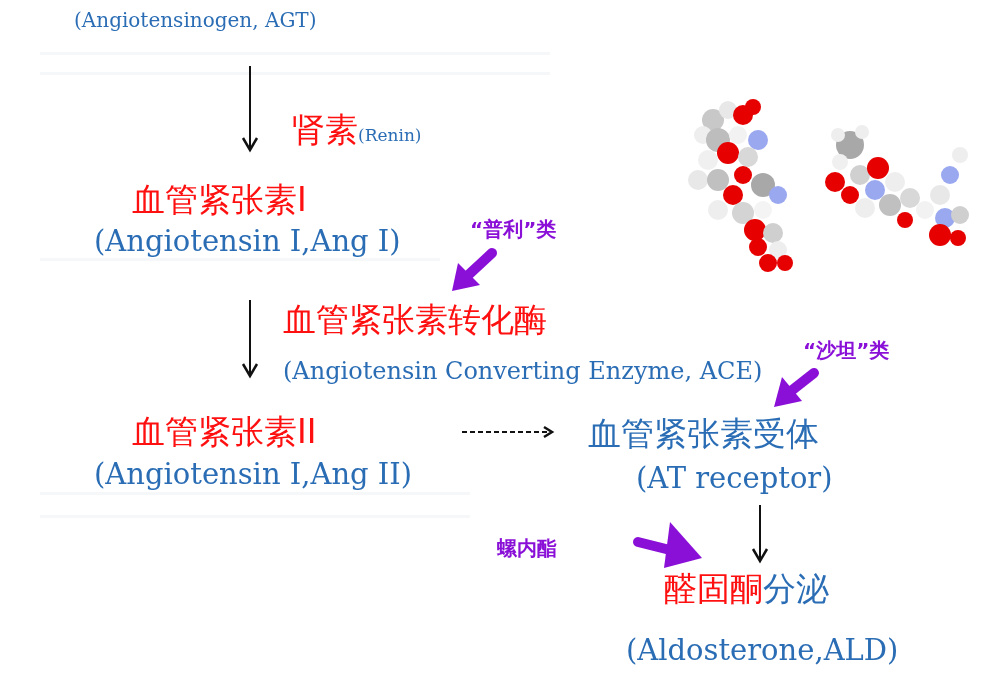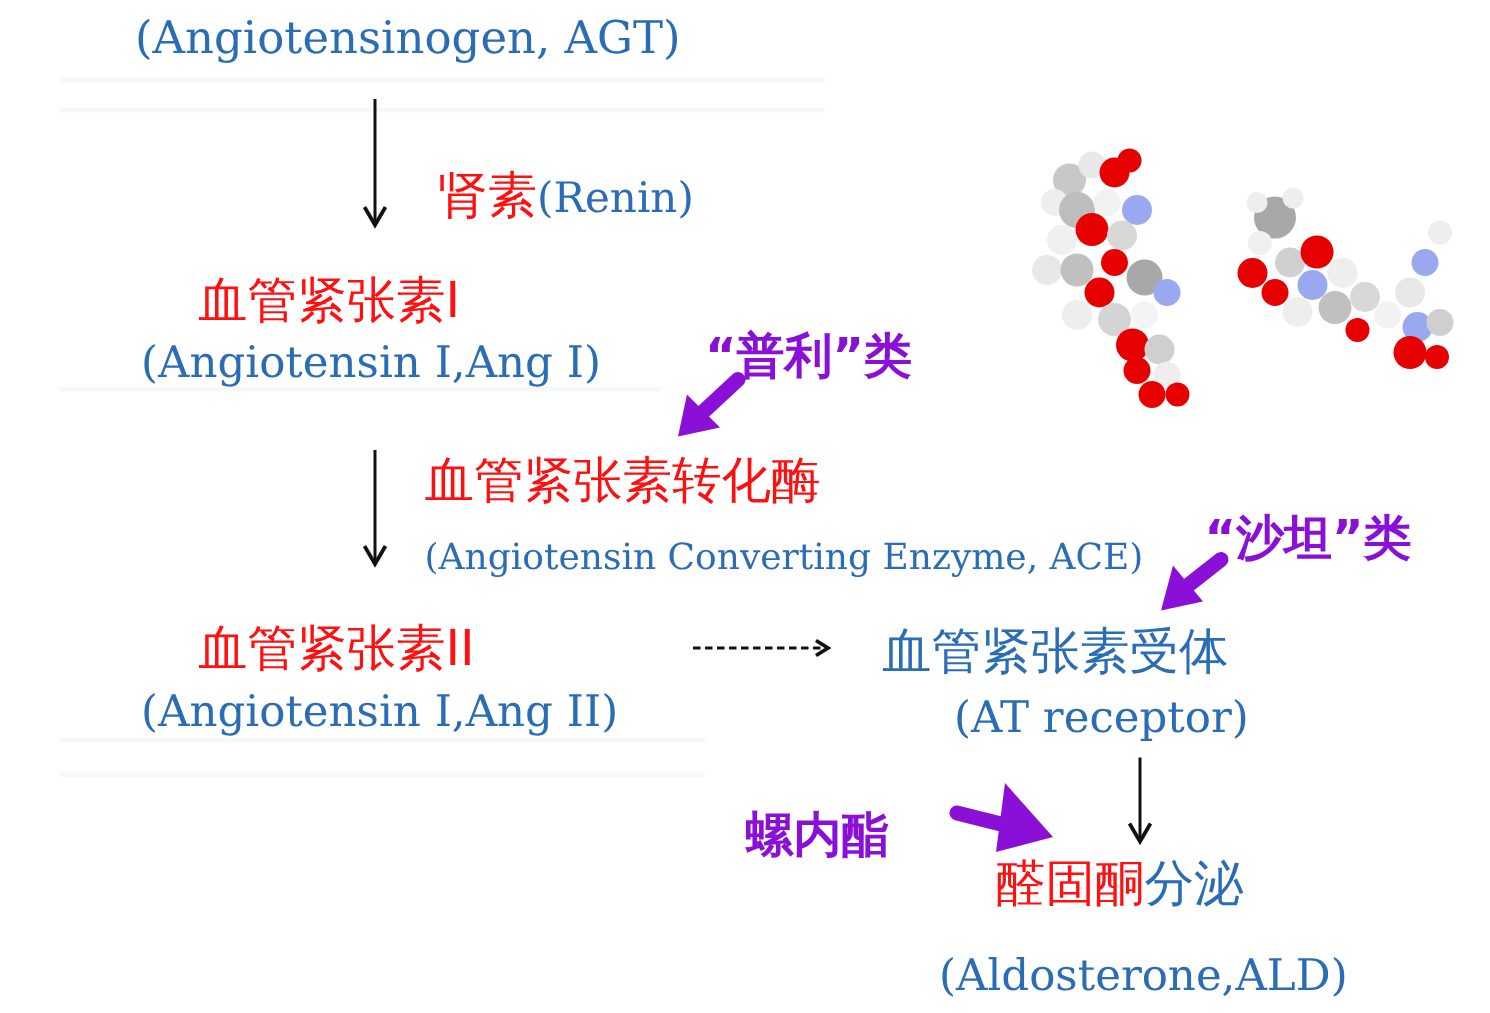--- a/index.html
+++ b/index.html
@@ -1,42 +1,42 @@
 <!DOCTYPE html>
 <html><head>
   <meta charset="utf-8">
   <style>
     html, body { margin: 0; padding: 0; background: #ffffff; }
     body { width: 993px; height: 675px; position: relative; overflow: hidden; }
     .abs { position: absolute; white-space: nowrap; }
     .en { font-family: "DejaVu Serif", serif; color: #2a6db5; font-size: 29px; letter-spacing: 0px; }
     .cn-red { font-family: "DejaVu Sans", sans-serif; color: #ff1010; font-size: 33px; font-weight: normal; text-align: center; }
     .cn-blue { font-family: "DejaVu Sans", sans-serif; color: #2a6db5; font-size: 33px; }
-    .purple { font-family: "DejaVu Sans", sans-serif; color: #8a10d8; font-weight: bold; font-size: 32px; }
+    .purple { font-family: "DejaVu Sans", sans-serif; color: #8a10d8; font-weight: bold; font-size: 20px; }
     .smudge { position: absolute; background: #f6f7f8; height: 3px; }
     svg { position: absolute; overflow: visible; }
   </style>
 </head>
 <body>
 
 <div class="smudge" style="left:40px; top:52px; width:510px;"></div>
 <div class="smudge" style="left:40px; top:72px; width:510px;"></div>
 <div class="smudge" style="left:40px; top:258px; width:400px;"></div>
 <div class="smudge" style="left:40px; top:492px; width:430px;"></div>
 <div class="smudge" style="left:40px; top:515px; width:430px;"></div>
 
-<div class="abs en" style="left:74px; top:8px; font-size:30px;margin-left:16px;">(Angiotensinogen, AGT)</div>
+<div class="abs en" style="left:74px; top:8px; font-size:20px;">(Angiotensinogen, AGT)</div>
 
 <svg style="left:240px; top:66px;" width="20" height="90">
   <line x1="10" y1="0" x2="10" y2="82" stroke="#111" stroke-width="2"></line>
   <polyline points="3,72 10,84 17,72" fill="none" stroke="#111" stroke-width="2.5"></polyline>
 </svg>
 
 <div class="abs" style="left:292px; top:108px;">
-  <span class="cn-red">肾素</span><span class="en" style="font-size:28px;">(Renin)</span>
+  <span class="cn-red">肾素</span><span class="en" style="font-size:17px;">(Renin)</span>
 </div>
 
 <div class="abs cn-red" style="left:132px; top:178px;">血管紧张素I</div>
 <div class="abs en" style="left:94px; top:224px;">(Angiotensin I,Ang I)</div>
 
 <div class="abs purple" style="left:470px; top:216px;">“普利”类</div>
 <svg style="left:450px; top:245px;" width="60" height="50">
   <line x1="42" y1="8" x2="14" y2="34" stroke="#8a10d8" stroke-width="10" stroke-linecap="round"></line>
   <polygon points="2,46 8,18 30,40" fill="#8a10d8"></polygon>
 </svg>

